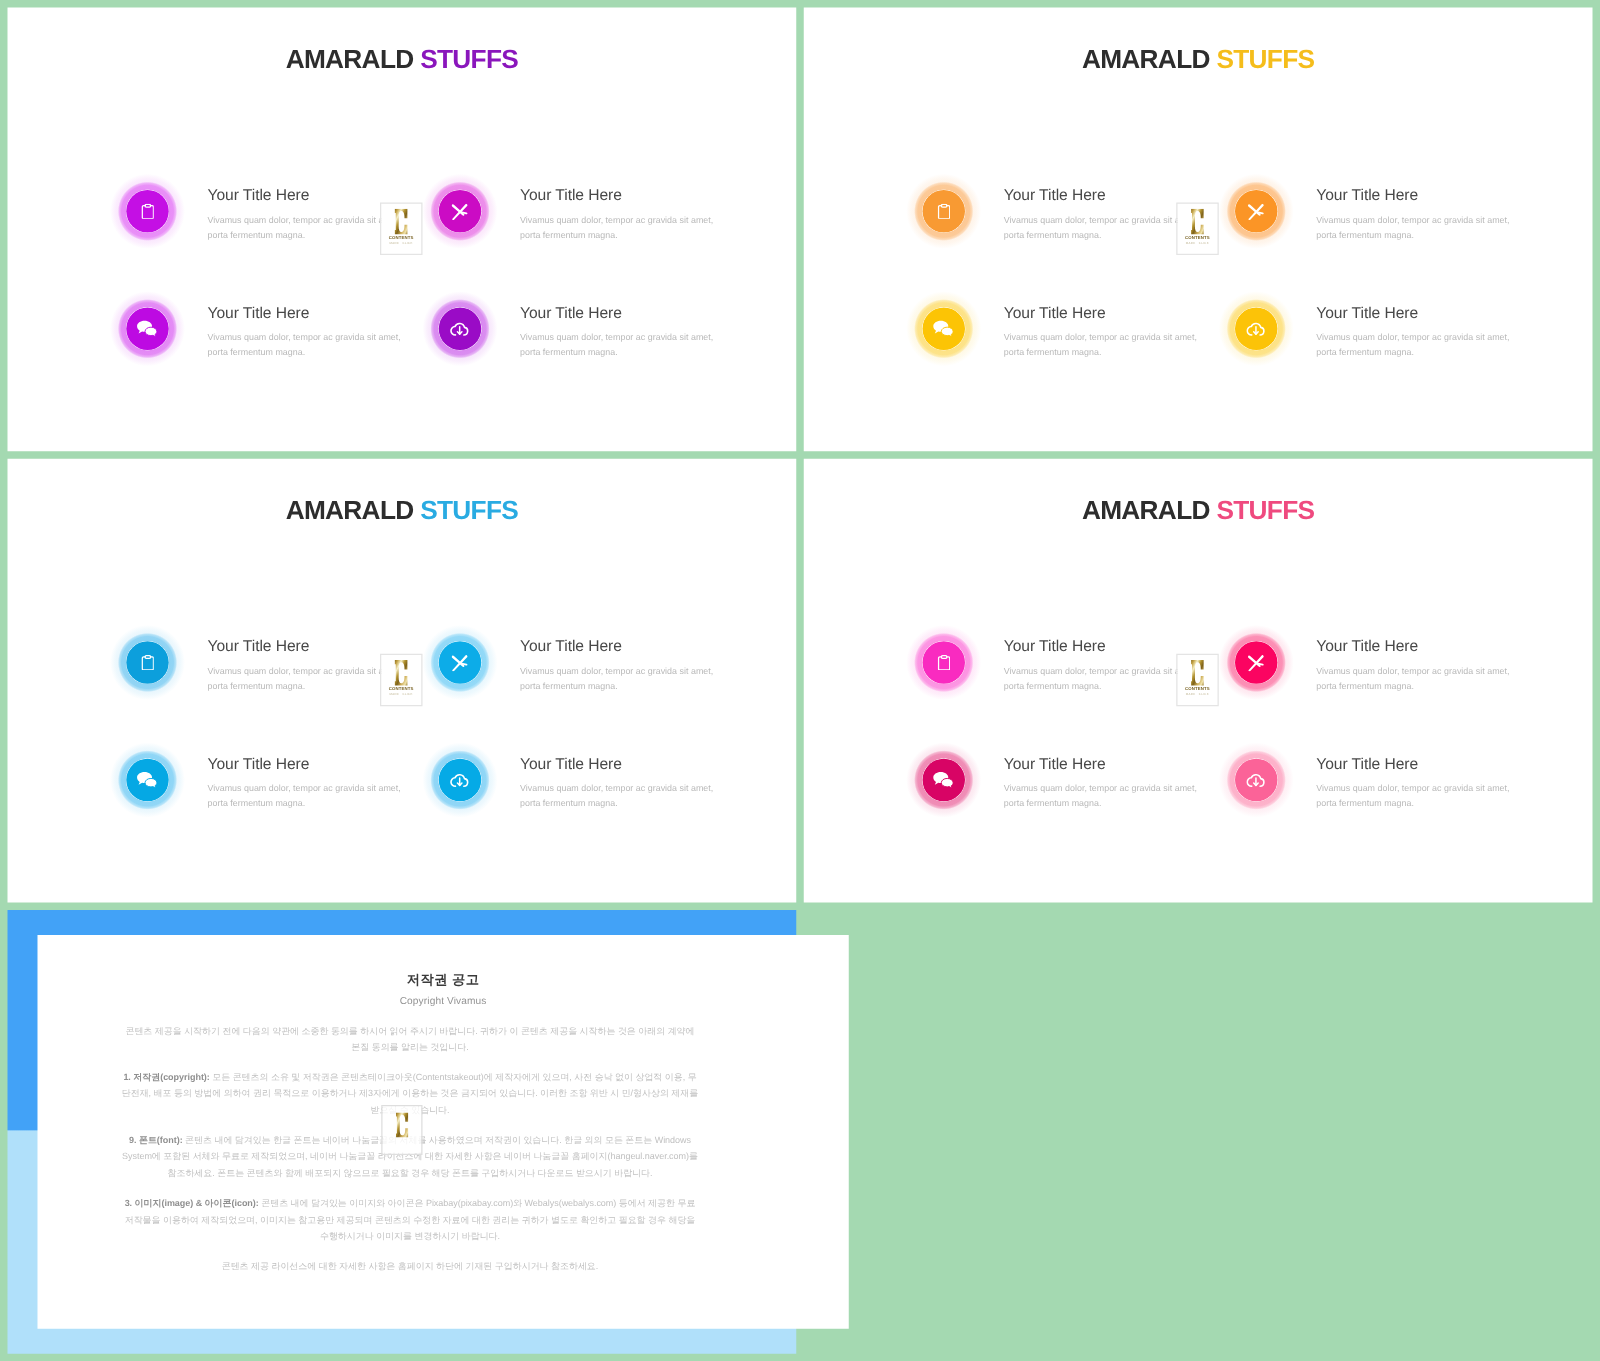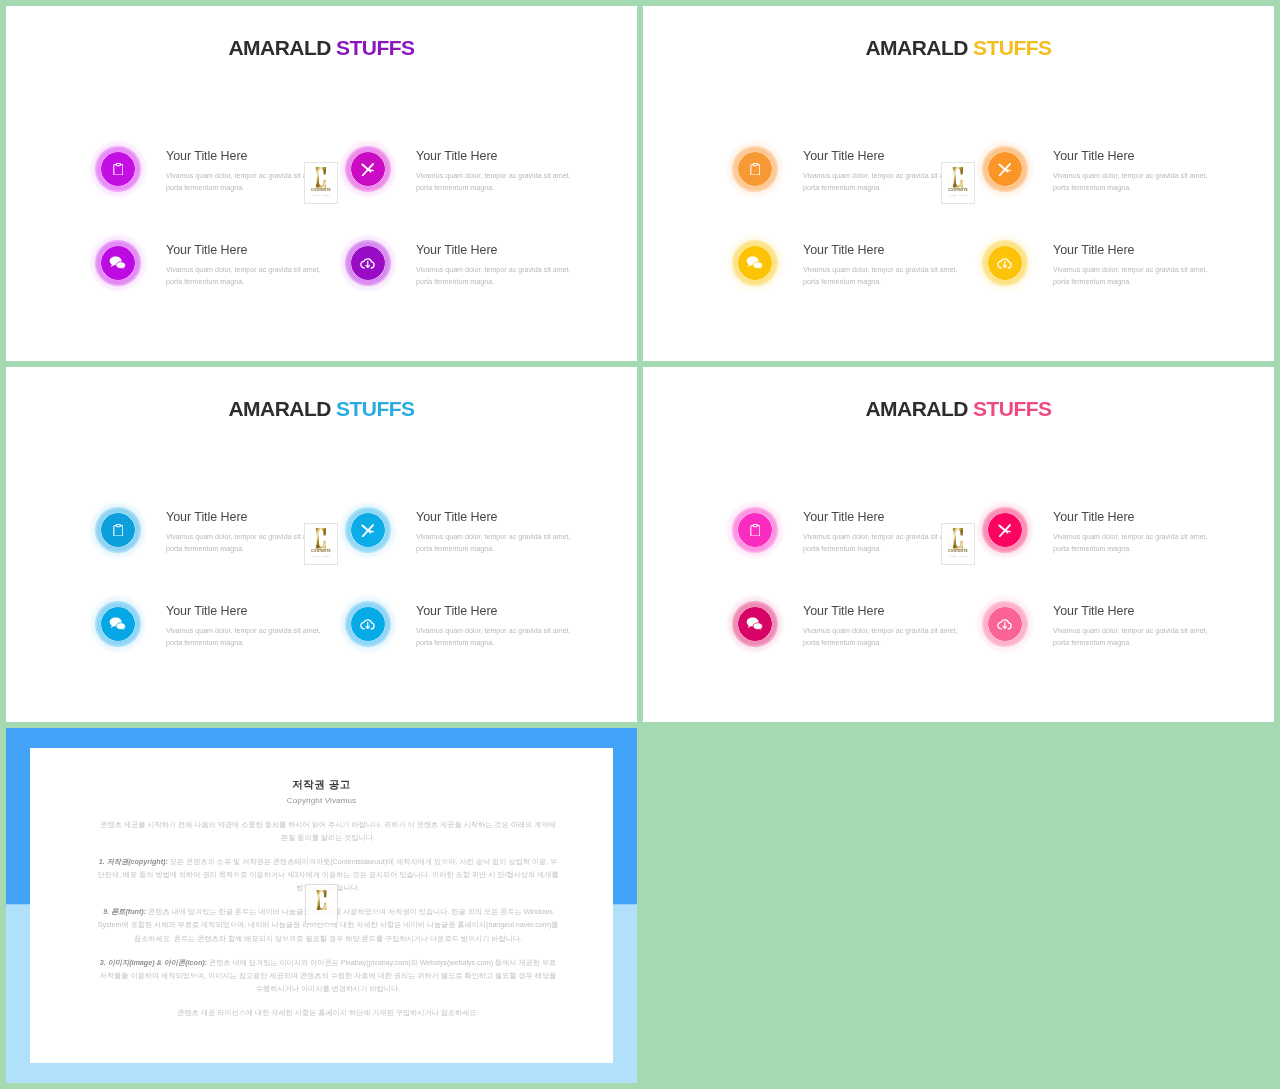--- a/index.html
+++ b/index.html
@@ -29,26 +29,26 @@
       outline:0.7px solid #e4e4e4;background:#fff;
       display:flex;flex-direction:column;align-items:center;justify-content:flex-start;padding-top:4.3px;
       box-sizing:border-box;}
   .wm .bigc{width:13.4px;height:20.4px;}
   .wm .bigc svg{display:block;width:100%;height:100%;}
   .wm .lbl{font-size:3.45px;font-weight:bold;letter-spacing:0.1px;color:#7a6426;margin-top:1.6px;line-height:1;}
   .wm .sub{font-size:2.3px;letter-spacing:0.25px;color:#bfb593;margin-top:1.3px;line-height:1;}
   
   .sl5{position:absolute;left:6px;top:728px;width:631px;height:355px;
        background:linear-gradient(180deg,#42a2f7 0%,#42a2f7 49.5%,#b0e0fa 49.8%,#b0e0fa 100%);}
-  .doc{position:absolute;left:24px;top:19.7px;width:583px;height:315.5px;background:#fff;}
+  .doc{position:absolute;left:24px;top:19.7px;width:649px;height:315.5px;background:#fff;}
   .doctitle{text-align:center;font-size:10.6px;font-weight:bold;color:#3a3a3a;margin-top:31.5px;line-height:1;letter-spacing:0.4px;}
   .docsub{text-align:center;font-size:8.1px;color:#939393;margin-top:7.2px;line-height:1;letter-spacing:0.1px;}
   .docbody{position:absolute;left:67px;top:70px;width:462px;}
   .docp{font-size:7.2px;color:#c0c0c0;line-height:13.3px;margin-bottom:10.5px;letter-spacing:-0.02px;text-align:center;word-break:break-word;overflow-wrap:anywhere;}
-  .docp b{color:#8f8f8f;font-weight:bold;font-style:italic;}
+  .docp b{color:#8f8f8f;font-weight:bold;}
   .wm2{position:absolute;left:275.5px;top:137.3px;width:31.4px;height:38.2px;
        outline:0.7px solid #dedede;background:rgba(255,255,255,0.80);
        display:flex;flex-direction:column;align-items:center;justify-content:flex-start;
        padding-top:5.2px;box-sizing:border-box;}
   .wm2 .bigc2{width:12.9px;height:20px;}
   .wm2 .bigc2 svg{display:block;width:100%;height:100%;}
 </style>
 </head>
 <body>
 

